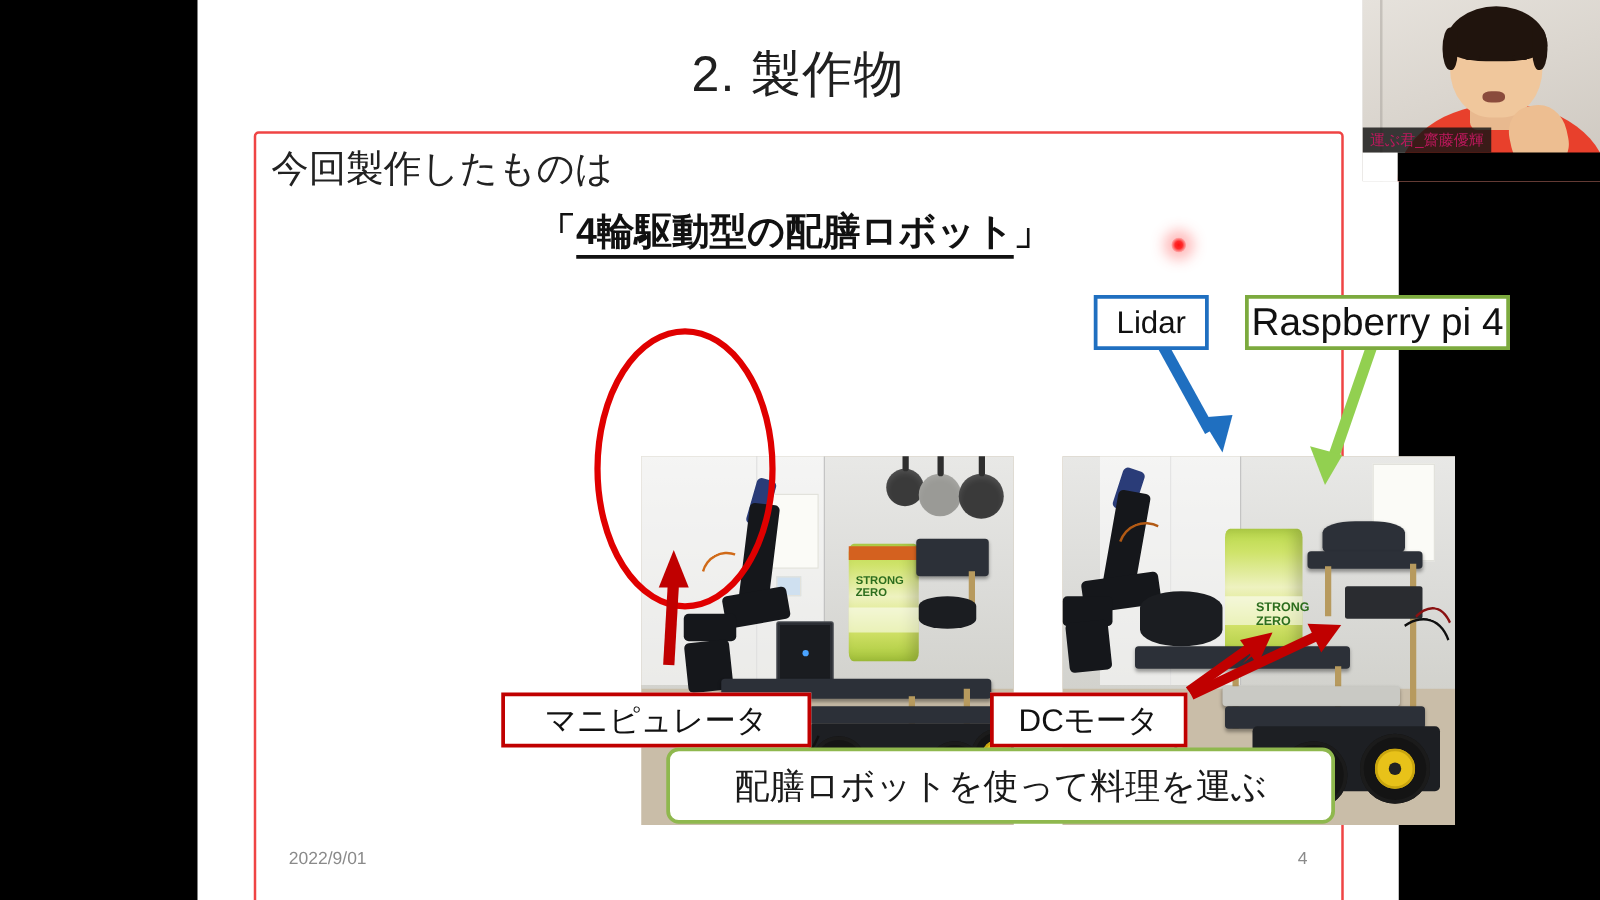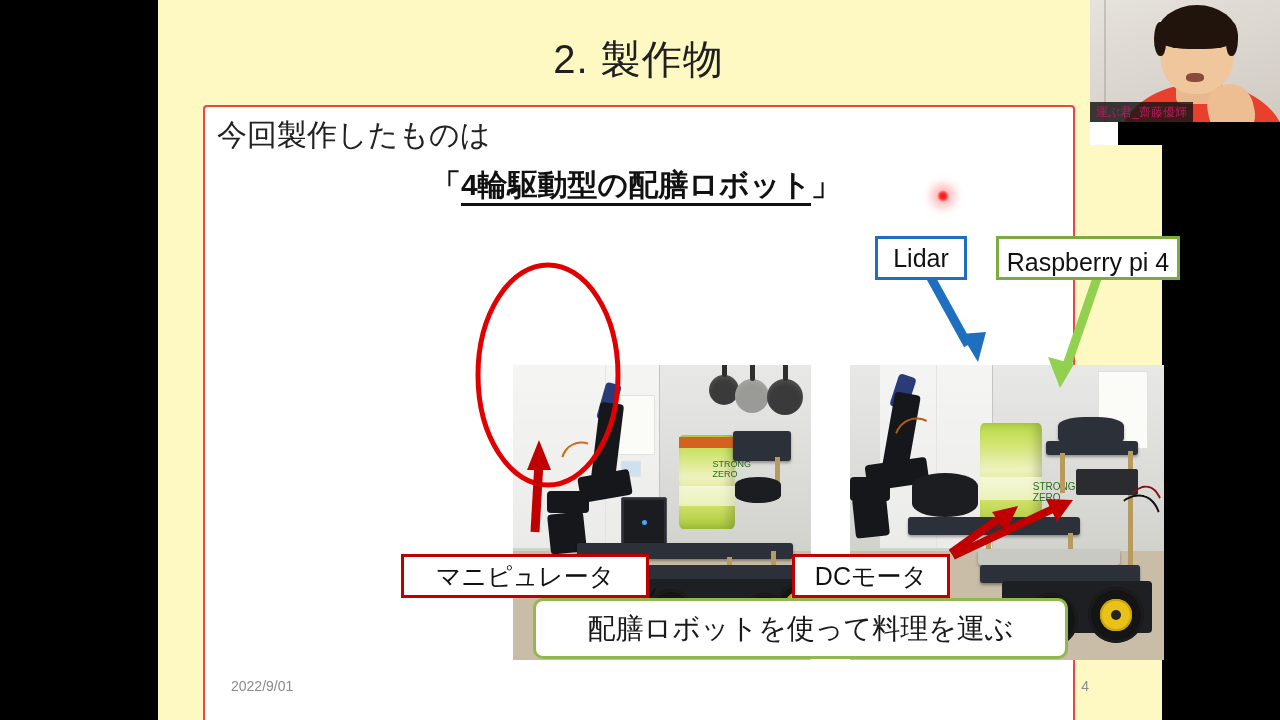--- a/index.html
+++ b/index.html
@@ -28,22 +28,21 @@
   }
   .letterbox-right {
     position: absolute; left: 1119px; top: 0;
     width: 161px; height: 720px;
     background: #000000;
   }
   #slide {
     position: absolute;
     left: 158px; top: 0;
     width: 961px; height: 720px;
-    background: #fef9c3;
-    padding-left: 43px;
+    background: #ffffff;
   }
 
   
   .slide-title {
     position: absolute;
     left: 0; top: 32px;
     width: 961px;
     text-align: center;
     font-size: 40px;
     color: #202020;
@@ -179,23 +178,22 @@
     border-radius: 4px / 7px;
     box-shadow: inset -6px 0 10px rgba(0,0,0,0.18);
   }
   .can .band {
     position: absolute; left: 0; right: 0;
     height: 22%;
     background: rgba(255,255,255,0.55);
   }
   .can .lbl {
     position: absolute; left: 10%; top: 26%;
-    font-size: 9px; font-weight: normal; color: #2c6d1e;
+    font-size: 9px; font-weight: bold; color: #2c6d1e;
     letter-spacing: 0px;
-    margin-left: 28px;
   }
   .arm-seg {
     position: absolute;
     background: #15171b;
     border-radius: 4px;
   }
   .lidar {
     position: absolute;
     background: #1b1d21;
     border-radius: 50% / 30%;
@@ -252,22 +250,22 @@
   .callout.green { border: 3px solid #7CAA3E; }
   .callout.red   { border: 3px solid #C00000; }
 
   #label-lidar {
     left: 717px; top: 212px;
     width: 92px; height: 44px;
     font-size: 25px; color: #111;
   }
   #label-rpi {
     left: 838px; top: 212px;
-    width: 184px; height: 44px;
-    font-size: 25px; color: #111; align-items: flex-end;
+    width: 212px; height: 44px;
+    font-size: 31px; color: #111;
   }
   #label-manip {
     left: 243px; top: 530px;
     width: 248px; height: 44px;
     font-size: 25px; color: #111;
   }
   #label-dcmotor {
     left: 634px; top: 530px;
     width: 158px; height: 44px;
     font-size: 25px; color: #111;

